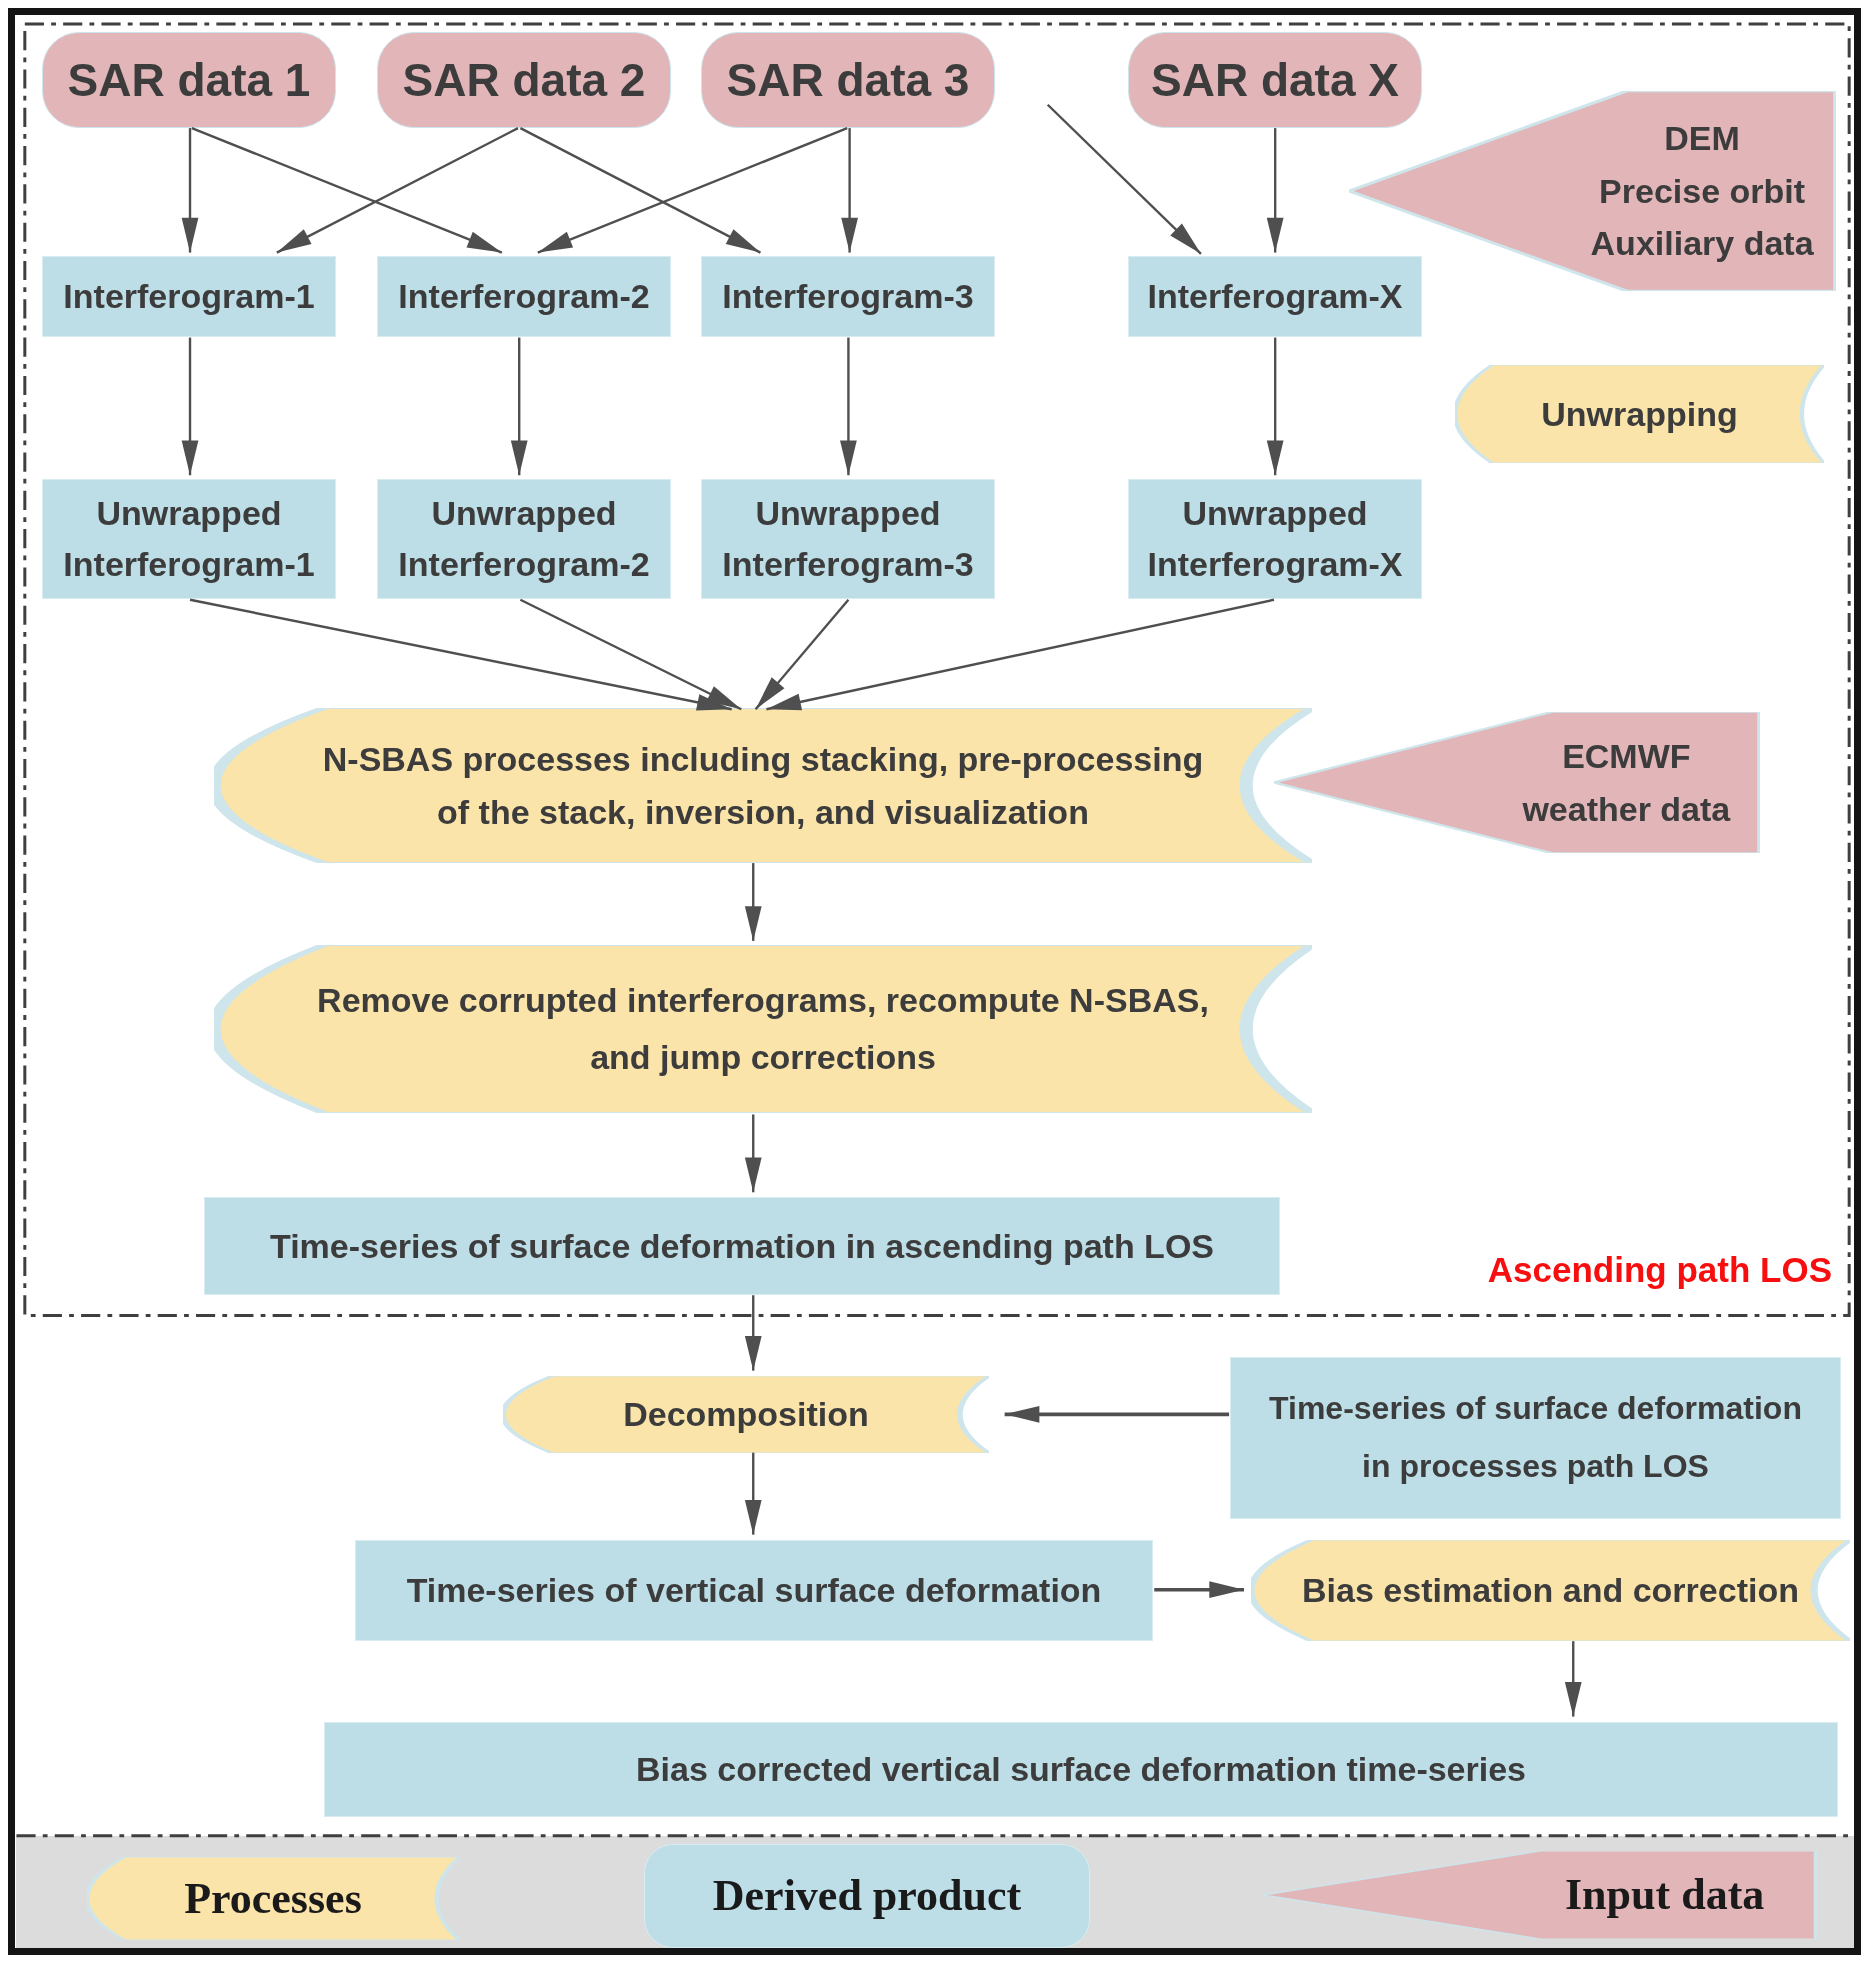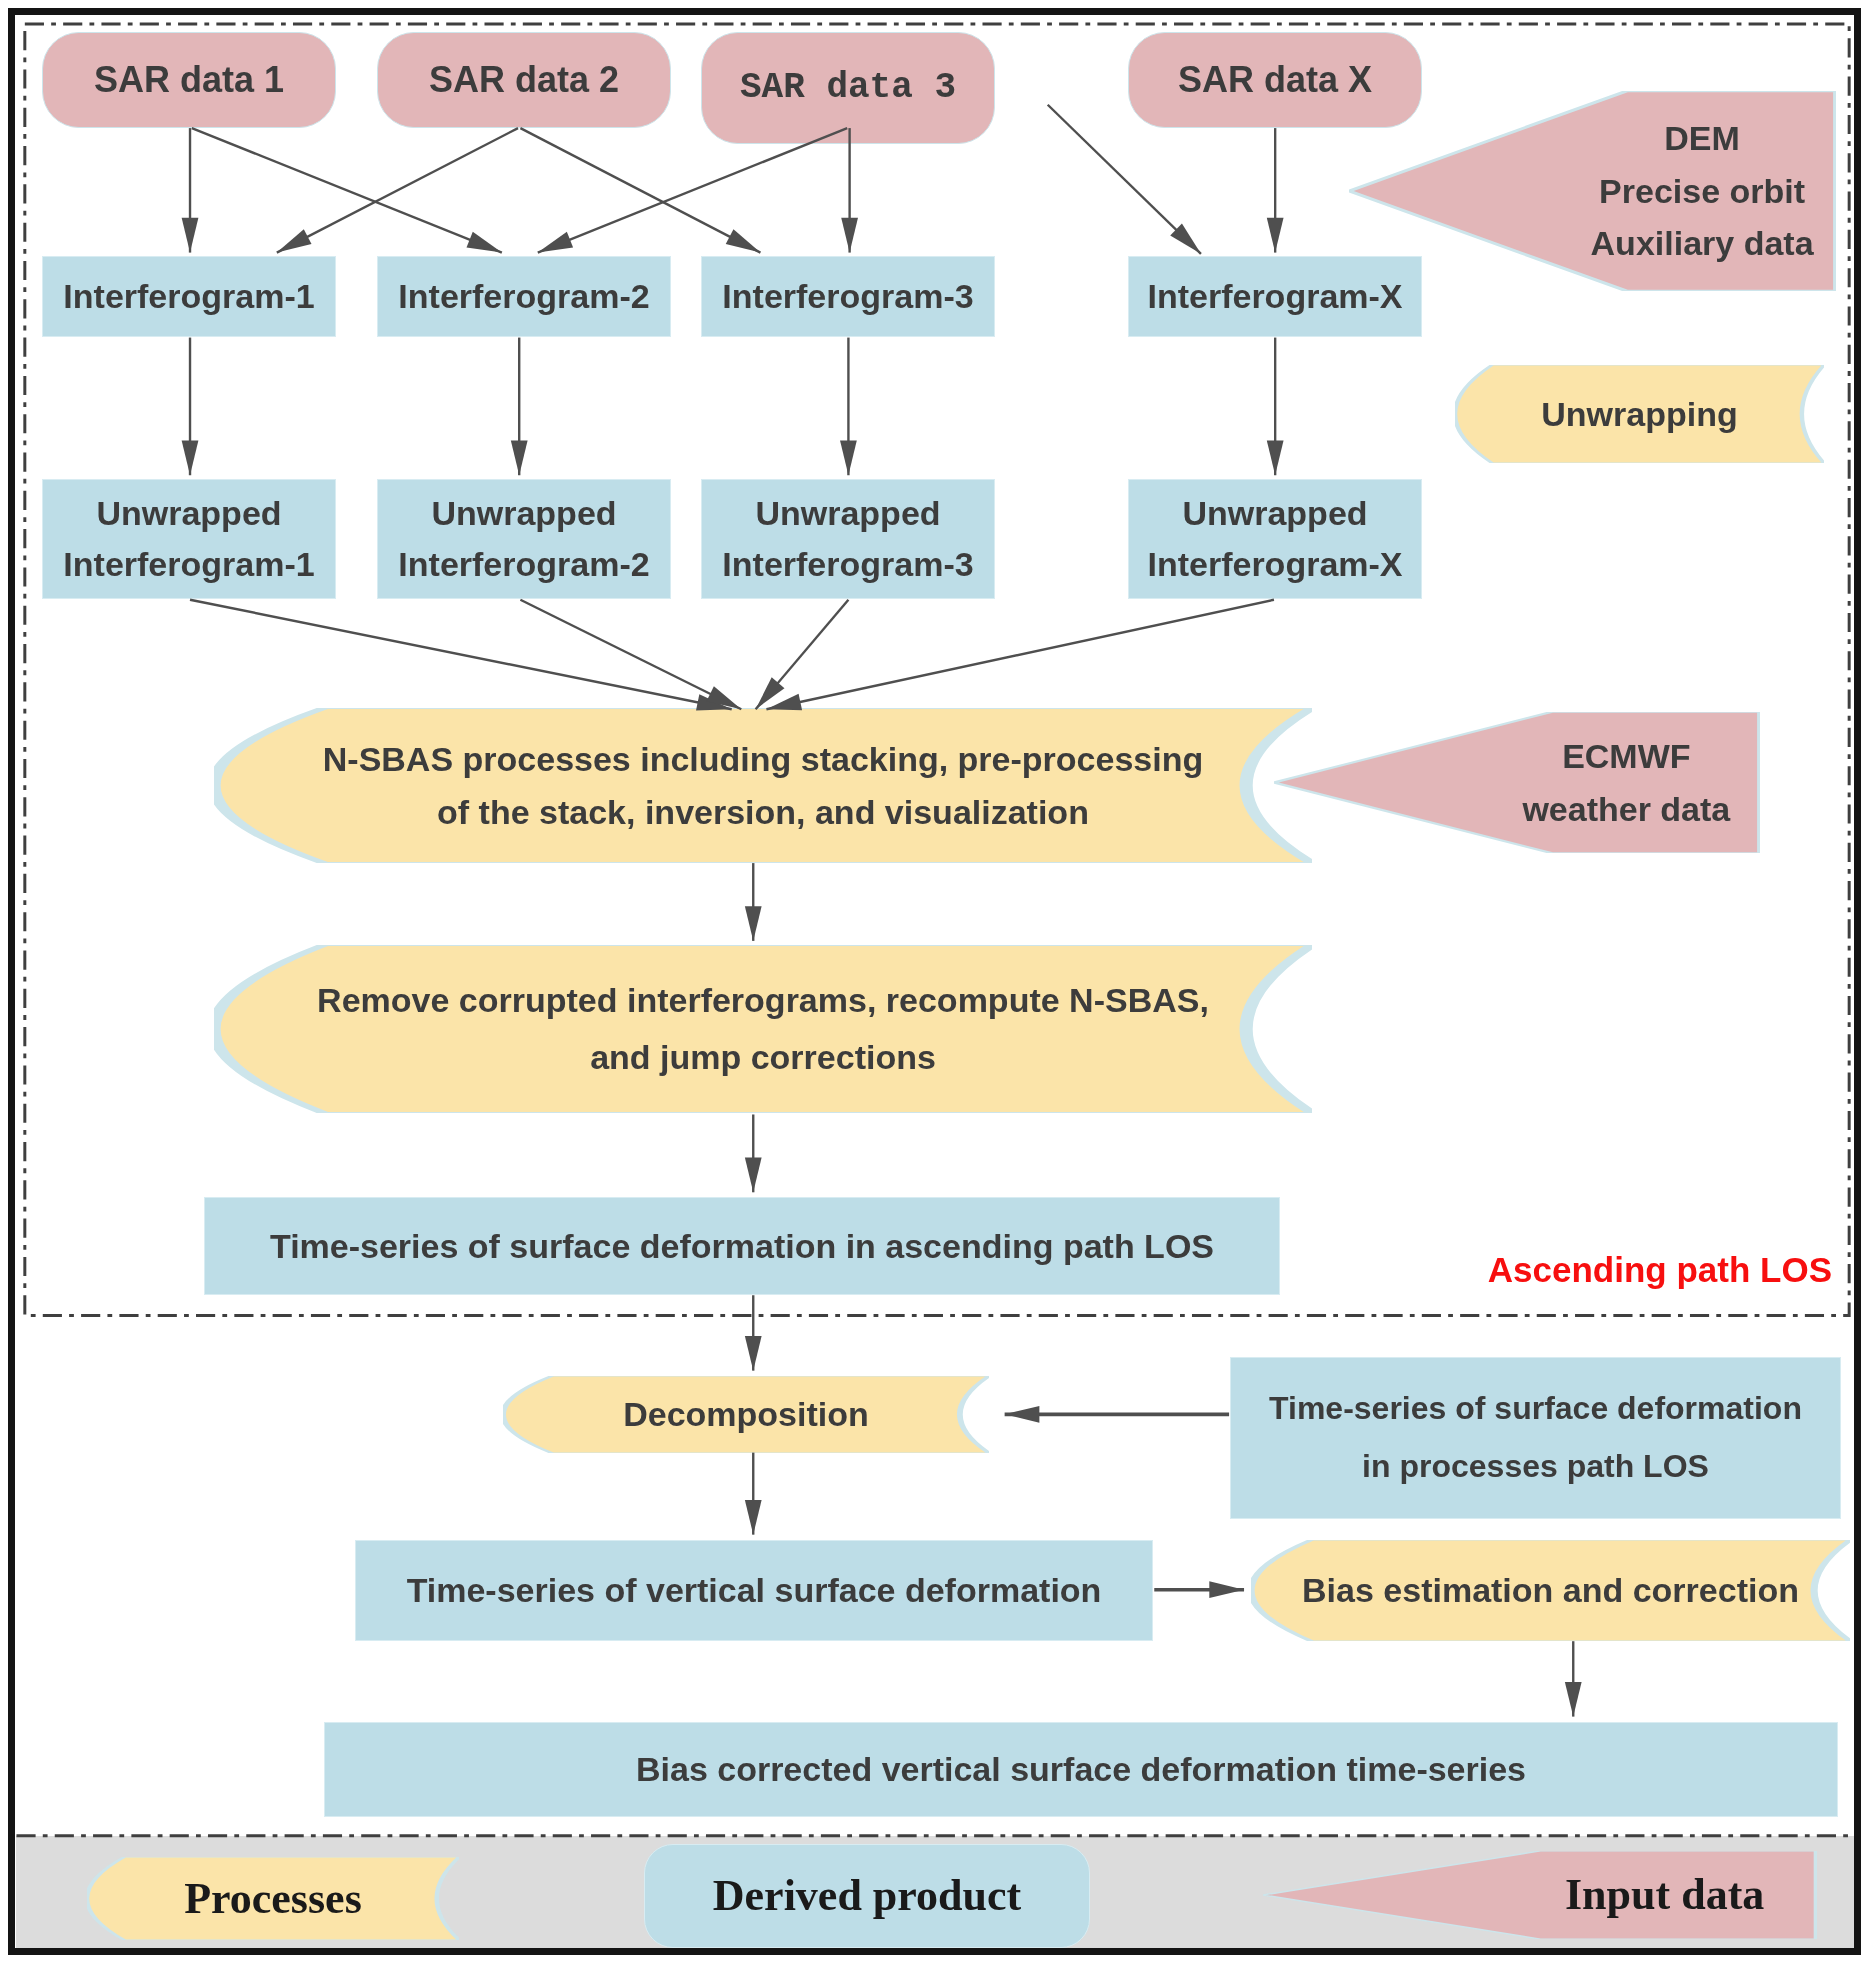--- a/index.html
+++ b/index.html
@@ -14,21 +14,21 @@
          border:7.8px solid var(--frame);box-sizing:border-box;z-index:6;pointer-events:none;}
   #overlay{position:absolute;left:0;top:0;width:1871px;height:1965px;z-index:3;pointer-events:none;}
   .arrow{stroke:var(--arrow);stroke-width:4;}
   .arrow.thick{stroke-width:6;}
   .ahp{fill:var(--arrow);}
   .dash{stroke:var(--dash_border);stroke-width:5;fill:none;stroke-dasharray:32 12 8 12;}
   .node{position:absolute;display:flex;flex-direction:column;align-items:center;justify-content:center;
         font-weight:700;font-size:34px;color:var(--text);text-align:center;box-sizing:border-box;
         z-index:2;line-height:1.5;white-space:nowrap;}
   .rect{background:var(--product_fill);border:1.2px solid #d8ecf2;}
-  .pill{background:var(--input_fill);border:1.8px solid var(--shape_outline);border-radius:37px;font-size:36px;}
+  .pill{background:var(--input_fill);border:1.8px solid var(--shape_outline);border-radius:37px;font-size:46px;}
   .shape{background:none;border:none;}
   .shape > svg.bg{position:absolute;left:0;top:0;width:100%;height:100%;z-index:-1;}
   .fill-process{fill:var(--process_fill);stroke:var(--shape_outline);stroke-width:1.2;}
   .fill-input{fill:var(--input_fill);stroke:var(--shape_outline);stroke-width:1.2;}
   .offtext{margin-left:45%;width:55%;}
   .desc{line-height:1.8;font-size:32px;margin-top:19px;}
   .nsbas-lines{line-height:1.55;}
   .remove-lines{line-height:1.68;}
   .dem-lines{line-height:1.55;}
   .redlabel{position:absolute;z-index:4;color:var(--accent_red);font-weight:700;font-size:35px;
@@ -78,21 +78,21 @@
     <line class="arrow thick" marker-end="url(#ah)" x1="1928" y1="2656" x2="2078" y2="2656"></line>
     <line class="arrow" marker-end="url(#ah)" x1="2628" y1="2742" x2="2628" y2="2868"></line>
   </svg>
 
   <div class="node pill" style="left:42px;top:32px;width:294px;height:96px;">
     <span>SAR data 1</span>
   </div>
   <div class="node pill" style="left:377px;top:32px;width:294px;height:96px;">
     <span>SAR data 2</span>
   </div>
-  <div class="node pill" style="left:701px;top:32px;width:294px;height:112px;font-family:Liberation Mono, monospace;">
+  <div class="node pill" style="left:701px;top:32px;width:294px;height:96px;">
     <span>SAR data 3</span>
   </div>
   <div class="node pill" style="left:1128px;top:32px;width:294px;height:96px;">
     <span>SAR data X</span>
   </div>
 
   <div class="node shape" style="left:1349px;top:91px;width:487px;height:200px;">
     <svg class="bg" viewBox="0 0 100 100" preserveAspectRatio="none">
       <path class="fill-input" d="M0 50 L57 0 L100 0 L100 100 L57 100 Z"></path>
     </svg>

